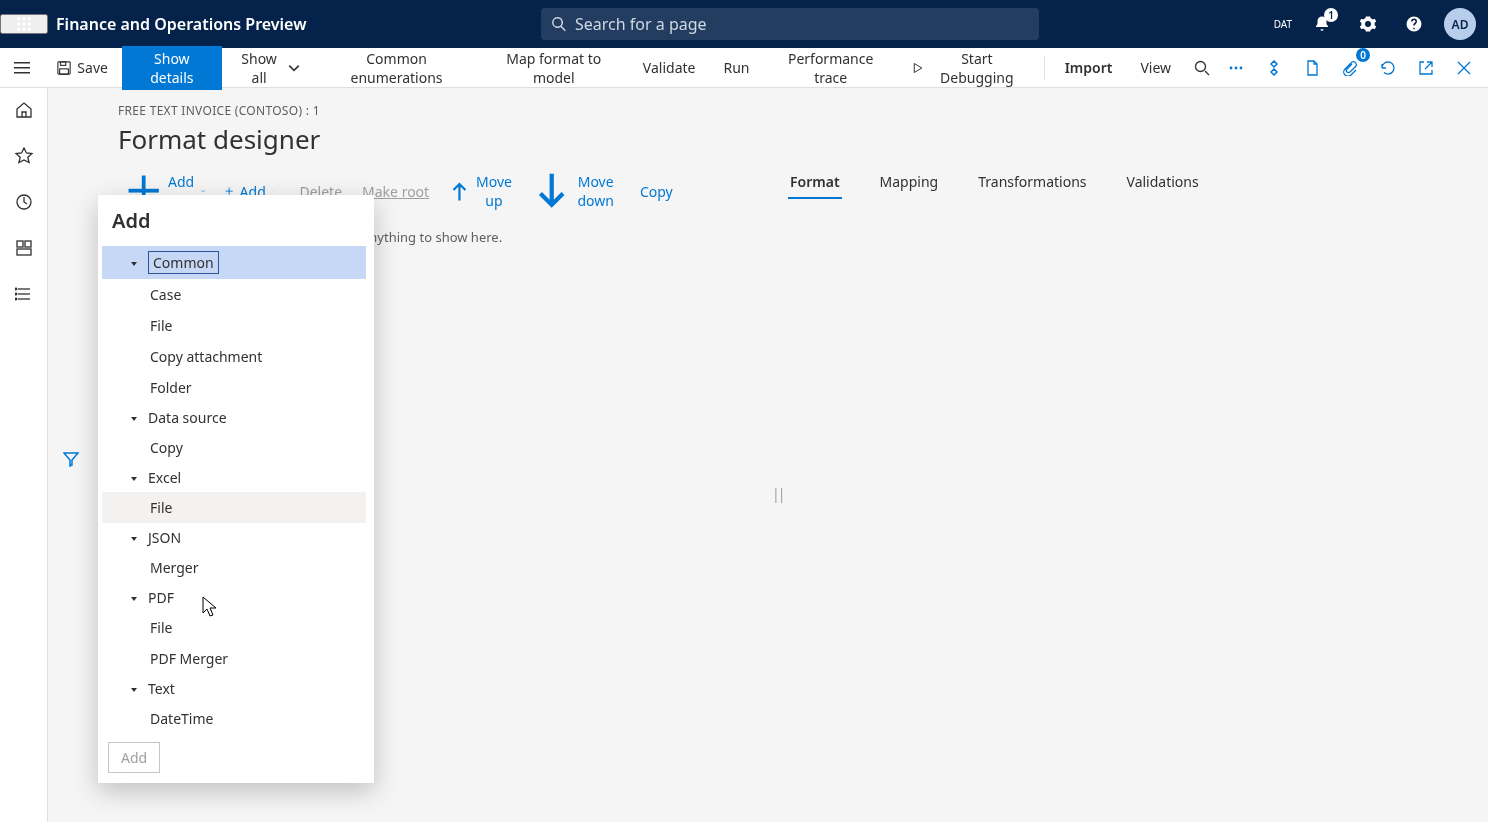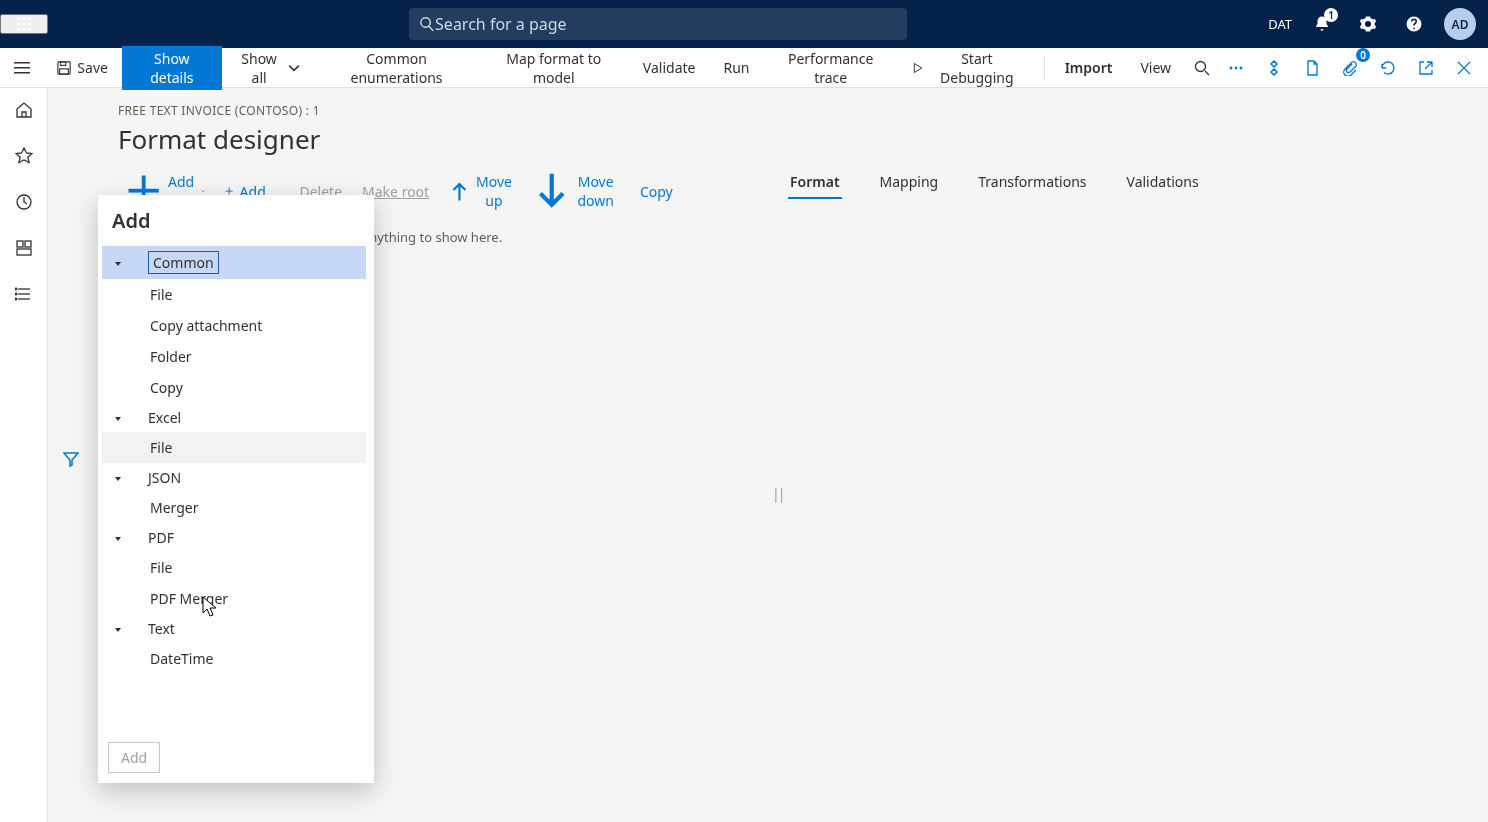--- a/index.html
+++ b/index.html
@@ -14,21 +14,21 @@
   }
   *{box-sizing:border-box;}
   html,body{margin:0;padding:0;font-family:"Segoe UI",system-ui,-apple-system,Roboto,Helvetica,Arial,sans-serif;color:var(--text);background:var(--bg);width:1488px;height:822px;overflow:hidden;}
   button{font-family:inherit;font-size:14px;}
 
   
   .topbar{height:48px;background:var(--navy);display:flex;align-items:center;color:#fff;}
   .waffle{width:48px;display:flex;align-items:center;justify-content:center;}
   .waffle svg{width:14px;height:14px;fill:#fff;}
   .appname{font-size:16px;font-weight:600;margin-left:8px;}
-  .searchbox{flex:0 0 498px;margin-left:auto;margin-right:auto;height:32px;background:rgba(255,255,255,0.12);border-radius:4px;display:flex;align-items:center;padding:0 10px;color:#cfd8e3;}
+  .searchbox{flex:0 0 498px;margin-left:auto;margin-right:auto;height:32px;background:rgba(255,255,255,0.12);border-radius:4px;display:flex;align-items:center;padding:0 10px;color:#cfd8e3;gap:8px;}
   .searchbox svg{width:16px;height:16px;fill:#cfd8e3;}
   .topbar .spacer{flex:1}
   .top-right{display:flex;align-items:center;gap:6px;padding-right:12px;}
   .icon-btn{width:40px;height:40px;display:flex;align-items:center;justify-content:center;background:none;border:none;color:#fff;cursor:pointer;position:relative;}
   .icon-btn svg{width:18px;height:18px;fill:#fff;}
   .badge1{position:absolute;top:4px;right:4px;background:#fff;color:var(--navy);font-size:10px;min-width:14px;height:14px;border-radius:7px;display:flex;align-items:center;justify-content:center;font-weight:600;}
   .avatar{width:32px;height:32px;border-radius:50%;background:#b8cdec;color:var(--navy);display:flex;align-items:center;justify-content:center;font-size:12px;font-weight:600;margin-left:4px;}
 
   
   .cmdbar{height:40px;display:flex;align-items:center;background:#fff;border-bottom:1px solid var(--border);}
@@ -69,21 +69,21 @@
   .empty-msg{position:absolute;top:140px;left:180px;color:var(--muted);font-size:13px;}
 
   .split-handle{position:absolute;top:396px;left:678px;color:var(--disabled);font-size:14px;letter-spacing:-2px;}
 
   
   .add-panel{position:absolute;top:107px;left:4px;width:276px;height:588px;background:#fff;box-shadow:0 8px 24px rgba(0,0,0,.22);display:flex;flex-direction:column;}
   .add-panel h2{margin:0;padding:12px 14px 8px 14px;font-size:20px;font-weight:600;}
   .tree{flex:1;overflow-y:auto;padding:4px 8px 4px 4px;}
   .tree::-webkit-scrollbar{width:8px;}
   .tree::-webkit-scrollbar-thumb{background:#c8c6c4;border-radius:4px;}
-  .tree-group{font-size:14px;padding:5px 6px 5px 12px;display:flex;align-items:center;gap:24px;cursor:pointer;}
+  .tree-group{font-size:14px;padding:5px 6px 5px 28px;display:flex;align-items:center;gap:8px;cursor:pointer;}
   .tree-group .caret{width:10px;display:inline-block;}
   .tree-group .caret svg{width:8px;height:8px;fill:#323130;}
   .tree-child{font-size:14px;padding:6px 6px 6px 48px;cursor:pointer;}
   .tree .selected{background:var(--blue-light);}
   .tree .selected .label-box{border:1px solid #2b579a;padding:1px 4px;background:#fff0;}
   .tree .hover{background:#f3f2f1;}
   .add-footer{padding:10px;border-top:0;}
   .add-footer button{padding:5px 12px;background:#fff;border:1px solid #c8c6c4;color:var(--disabled);cursor:default;}
 
   
@@ -100,30 +100,31 @@
         <rect x="5.5" y="0" width="3" height="3"></rect>
         <rect x="11" y="0" width="3" height="3"></rect>
         <rect x="0" y="5.5" width="3" height="3"></rect>
         <rect x="5.5" y="5.5" width="3" height="3"></rect>
         <rect x="11" y="5.5" width="3" height="3"></rect>
         <rect x="0" y="11" width="3" height="3"></rect>
         <rect x="5.5" y="11" width="3" height="3"></rect>
         <rect x="11" y="11" width="3" height="3"></rect>
       </svg>
   </button>
+  <div class="appname">Finance and Operations Preview</div>
   <div class="spacer"></div>
   <div class="searchbox">
     <svg viewBox="0 0 16 16">
         <path d="M6.5 1a5.5 5.5 0 014.2 9.05l4.12 4.12-1.06 1.06-4.12-4.12A5.5 5.5 0 116.5 1zm0 1.5a4 4 0 100 8 4 4 0 000-8z"></path>
       </svg>
     <span>Search for a page</span>
   </div>
   <div class="spacer"></div>
   <div class="top-right">
-    <span style="font-size:13px;padding-right:4px;">DAT</span>
+    <span style="font-size:10px;padding-right:4px;">DAT</span>
     <button class="icon-btn">
       <svg viewBox="0 0 24 24">
           <path d="M12 2a6 6 0 00-6 6v4l-2 3v1h16v-1l-2-3V8a6 6 0 00-6-6zm-2 17a2 2 0 004 0h-4z"></path>
         </svg>
       <span class="badge1">1</span>
     </button>
     <button class="icon-btn">
       <svg viewBox="0 0 24 24">
           <path d="M12 8a4 4 0 100 8 4 4 0 000-8zm9 4c0 .6-.06 1.18-.17 1.74l2.1 1.64-2 3.46-2.48-1a8.6 8.6 0 01-3 1.74L15 22h-6l-.45-2.42a8.6 8.6 0 01-3-1.74l-2.48 1-2-3.46 2.1-1.64A9 9 0 013 12c0-.6.06-1.18.17-1.74L1.07 8.62l2-3.46 2.48 1a8.6 8.6 0 013-1.74L9 2h6l.45 2.42a8.6 8.6 0 013 1.74l2.48-1 2 3.46-2.1 1.64c.11.56.17 1.14.17 1.74z"></path>
         </svg>
@@ -352,23 +353,30 @@
 
     <div class="add-panel">
       <h2>Add</h2>
       <div class="tree" id="tree">
           <div class="tree-group selected">
             <span class="caret"><svg viewBox="0 0 8 8">
                 <path d="M1 2l3 4 3-4z"></path>
               </svg></span>
             <span class="label-box">Common</span>
           </div>
+          <div class="tree-child">Case</div>
           <div class="tree-child">File</div>
           <div class="tree-child">Copy attachment</div>
           <div class="tree-child">Folder</div>
+          <div class="tree-group">
+            <span class="caret"><svg viewBox="0 0 8 8">
+                <path d="M1 2l3 4 3-4z"></path>
+              </svg></span>
+            <span>Data source</span>
+          </div>
           <div class="tree-child">Copy</div>
           <div class="tree-group">
             <span class="caret"><svg viewBox="0 0 8 8">
                 <path d="M1 2l3 4 3-4z"></path>
               </svg></span>
             <span>Excel</span>
           </div>
           <div class="tree-child hover">File</div>
           <div class="tree-group">
             <span class="caret"><svg viewBox="0 0 8 8">

